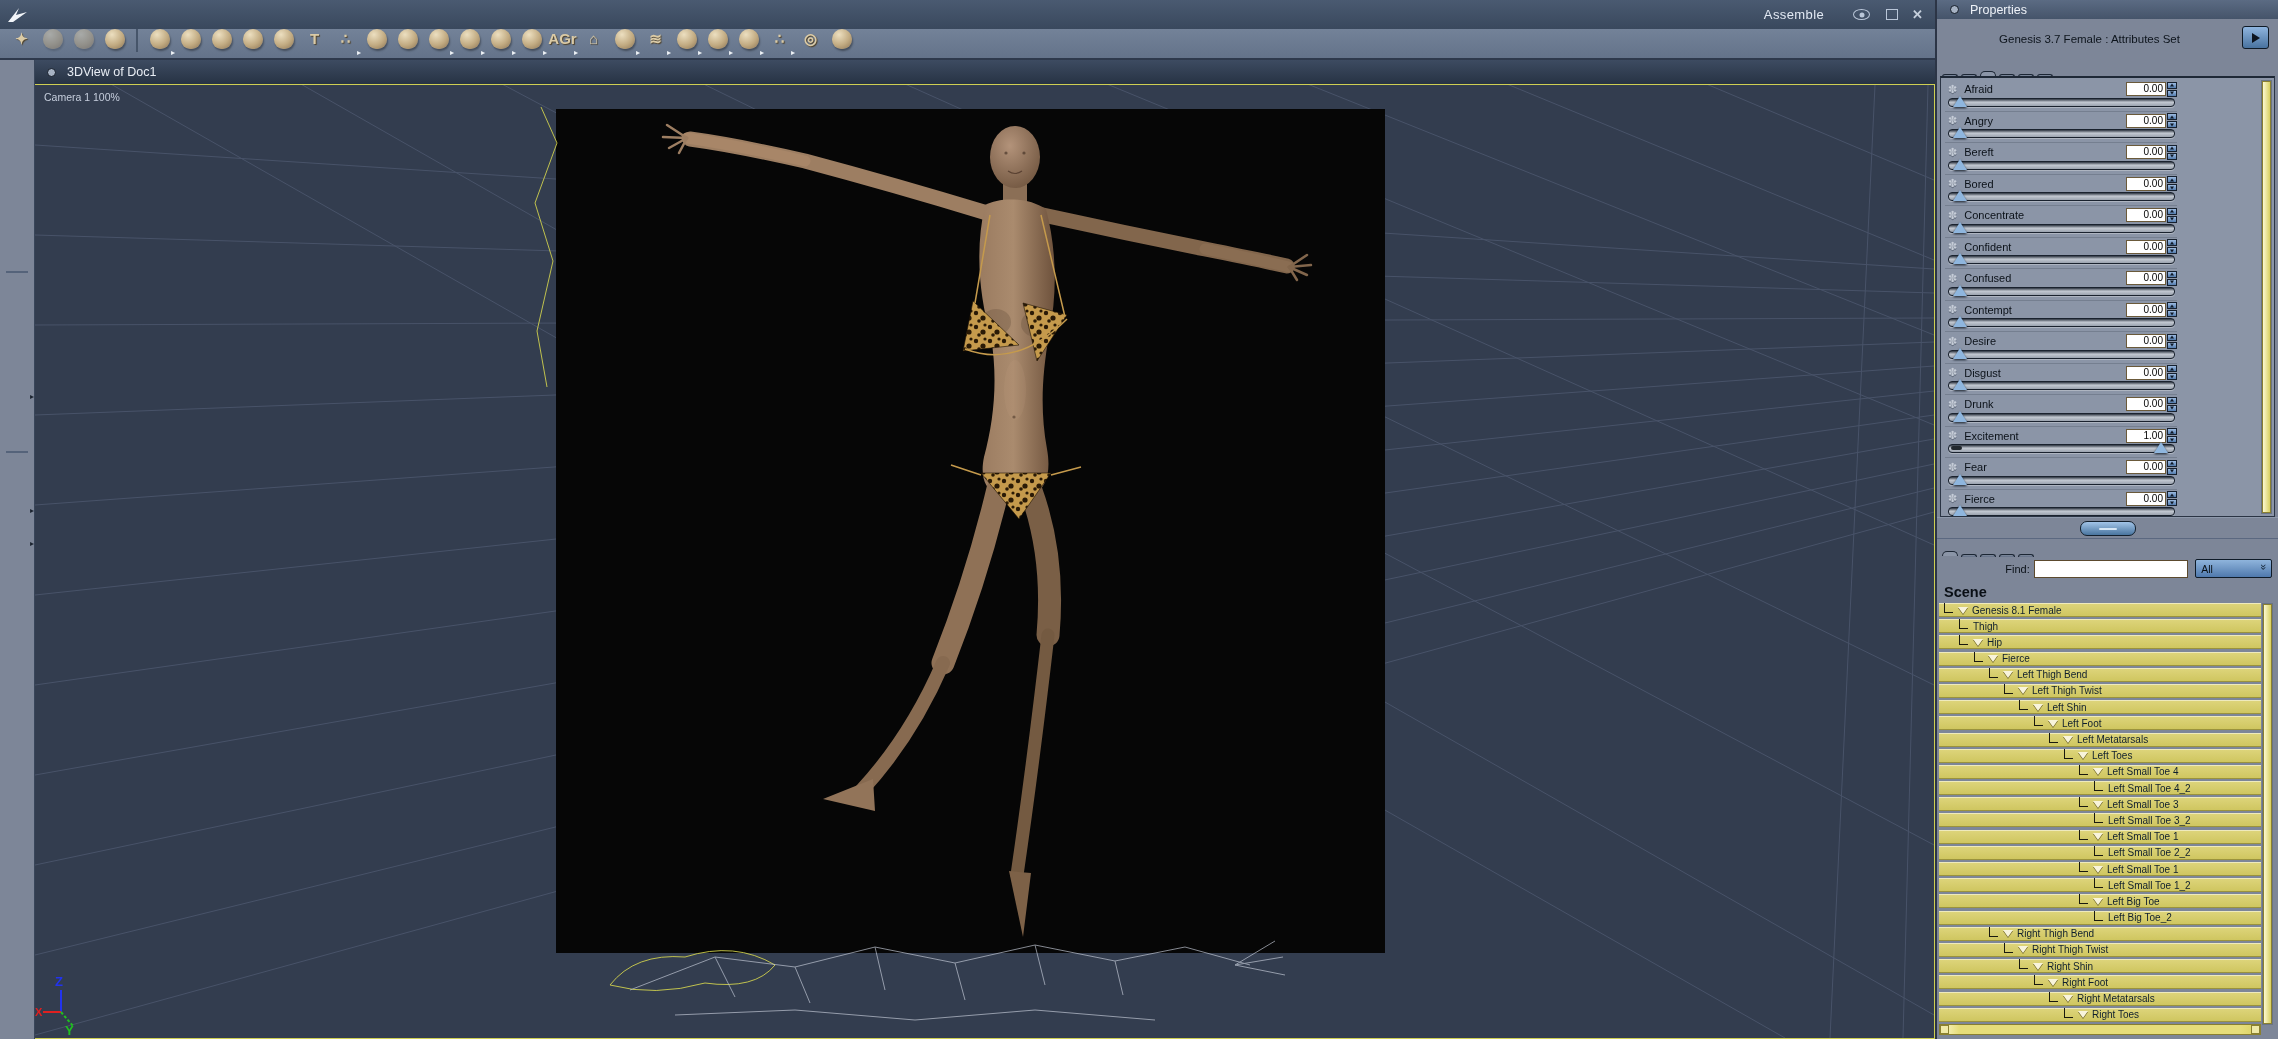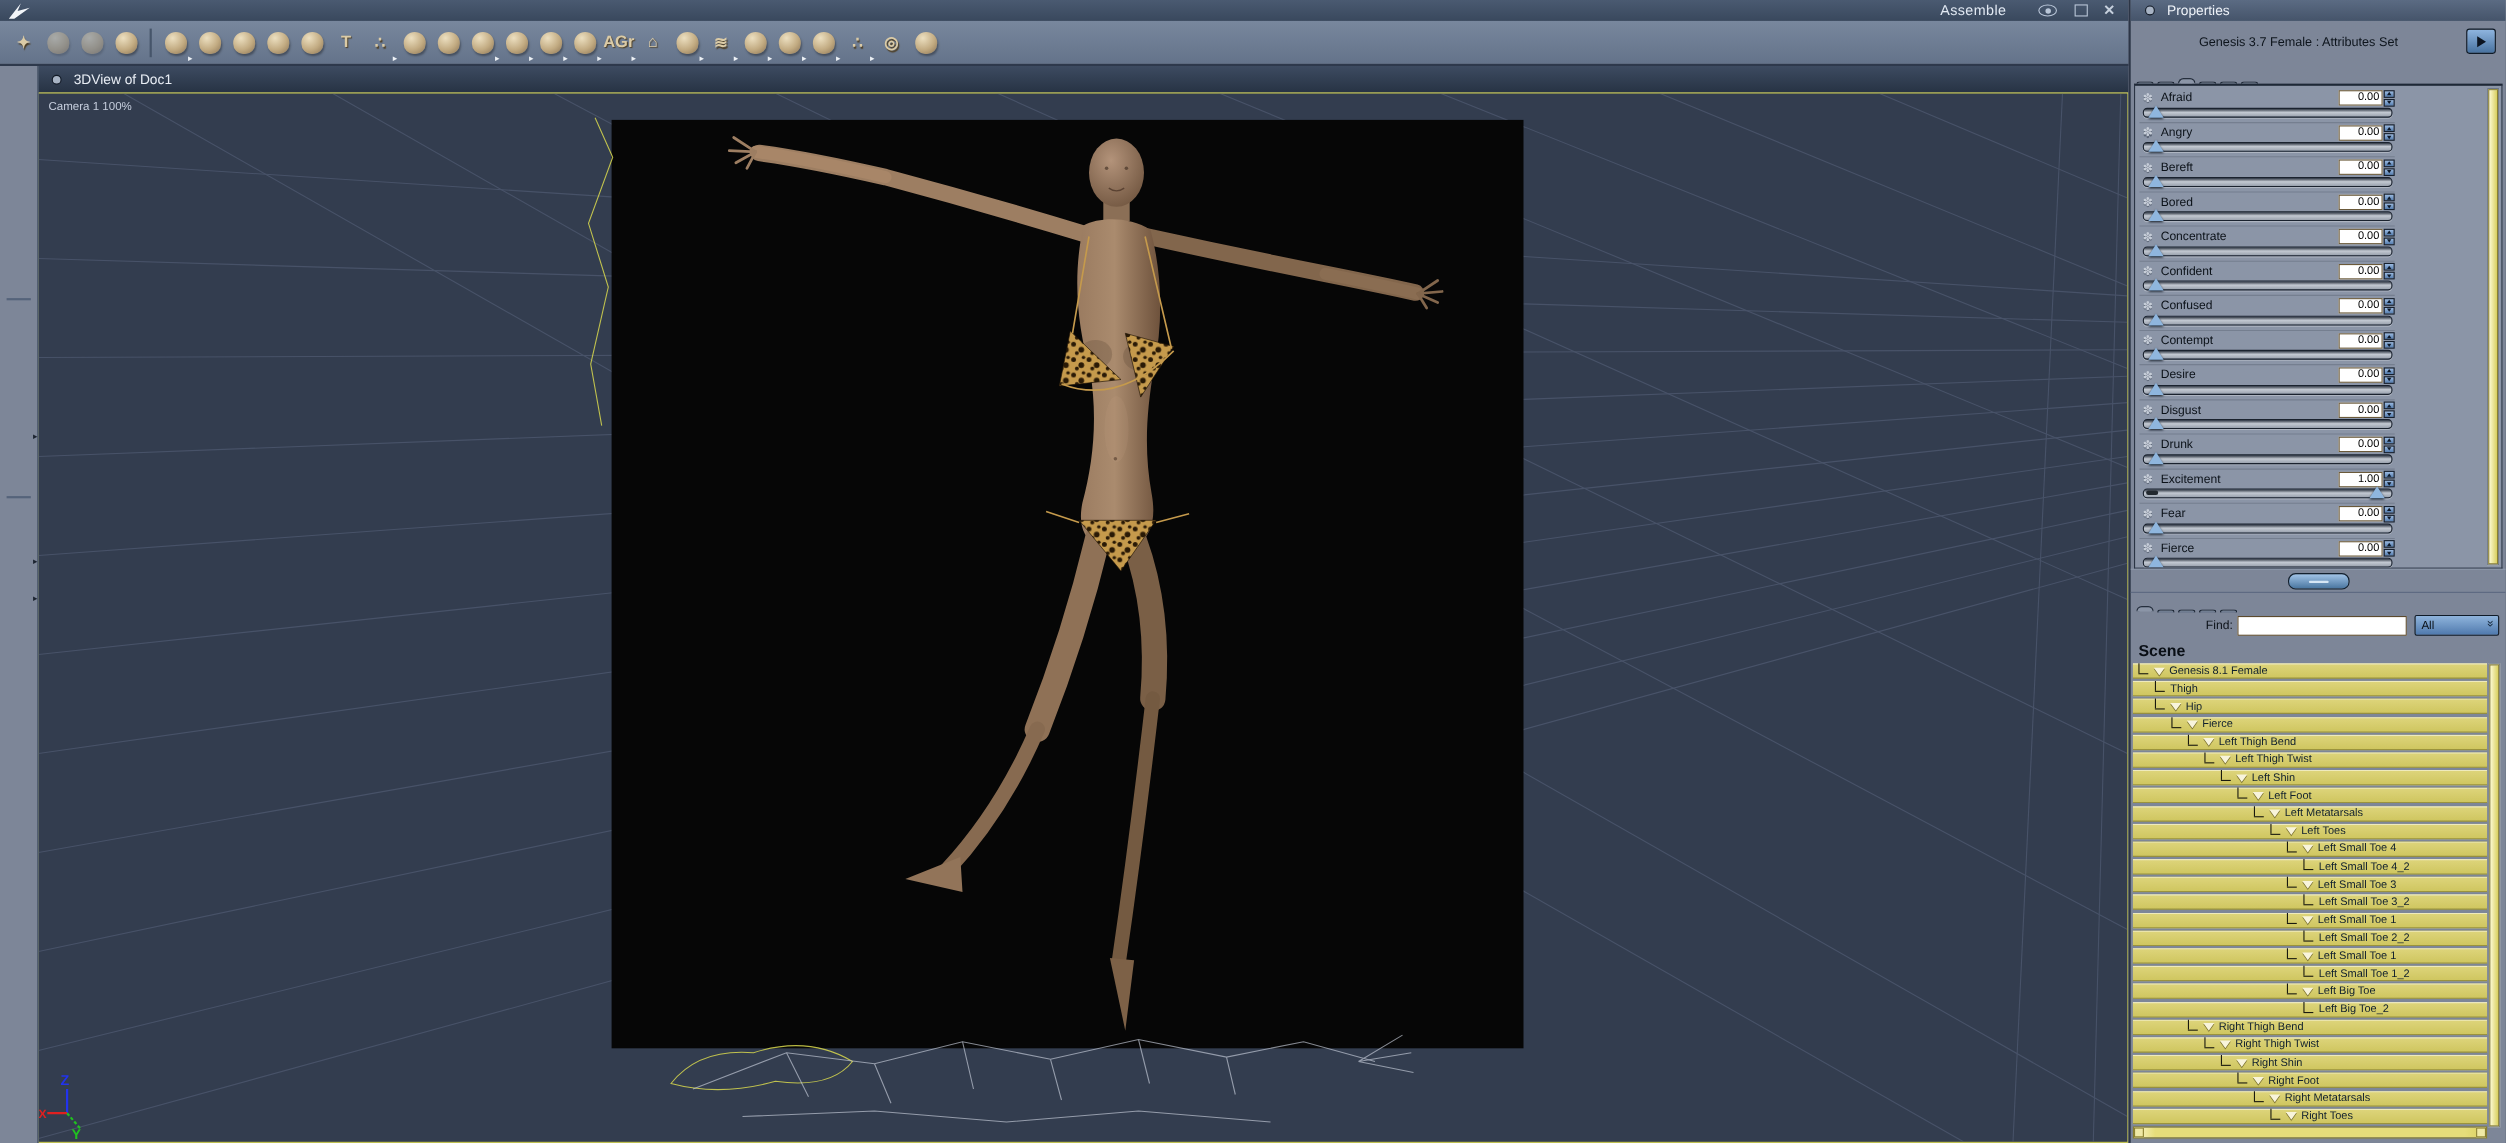--- a/index.html
+++ b/index.html
@@ -1,19 +1,19 @@
 <!DOCTYPE html>
 <html><head>
 <meta charset="utf-8">
 <style>
   html,body{margin:0;padding:0;background:#4a5262;}
   #app{position:relative;width:2278px;height:1039px;overflow:hidden;
        font-family:"Liberation Sans",sans-serif;background:#7d8698;-webkit-font-smoothing:antialiased;}
   
-  .menubar{position:absolute;left:0;top:0;width:1935px;height:19px;
+  .menubar{position:absolute;left:0;top:0;width:1935px;height:29px;
     background:linear-gradient(#4a5a71,#39485d);display:flex;align-items:center;
     color:#e9eef5;font-size:12px;z-index:5;gap:21px;}
   .logo{width:34px;height:19px;display:flex;align-items:center;justify-content:center;}
   .menu-item{padding:0 11px;height:19px;line-height:19px;}
   .mb-right{margin-left:auto;display:flex;align-items:center;}
   .mode-icon{font-size:13px;color:#b7c4d6;margin:0 8px;}
   .mode-icon.glow{color:#fff;text-shadow:0 0 7px #fff,0 0 3px #fff;}
   .mode-label{font-size:13px;color:#e2e9f3;letter-spacing:.4px;margin:0 22px 0 18px;}
   .eye{width:15px;height:9px;border:1.5px solid #b9c6d8;border-radius:50%;position:relative;margin:0 7px;}
   .eye::after{content:"";position:absolute;left:50%;top:50%;transform:translate(-50%,-50%);

